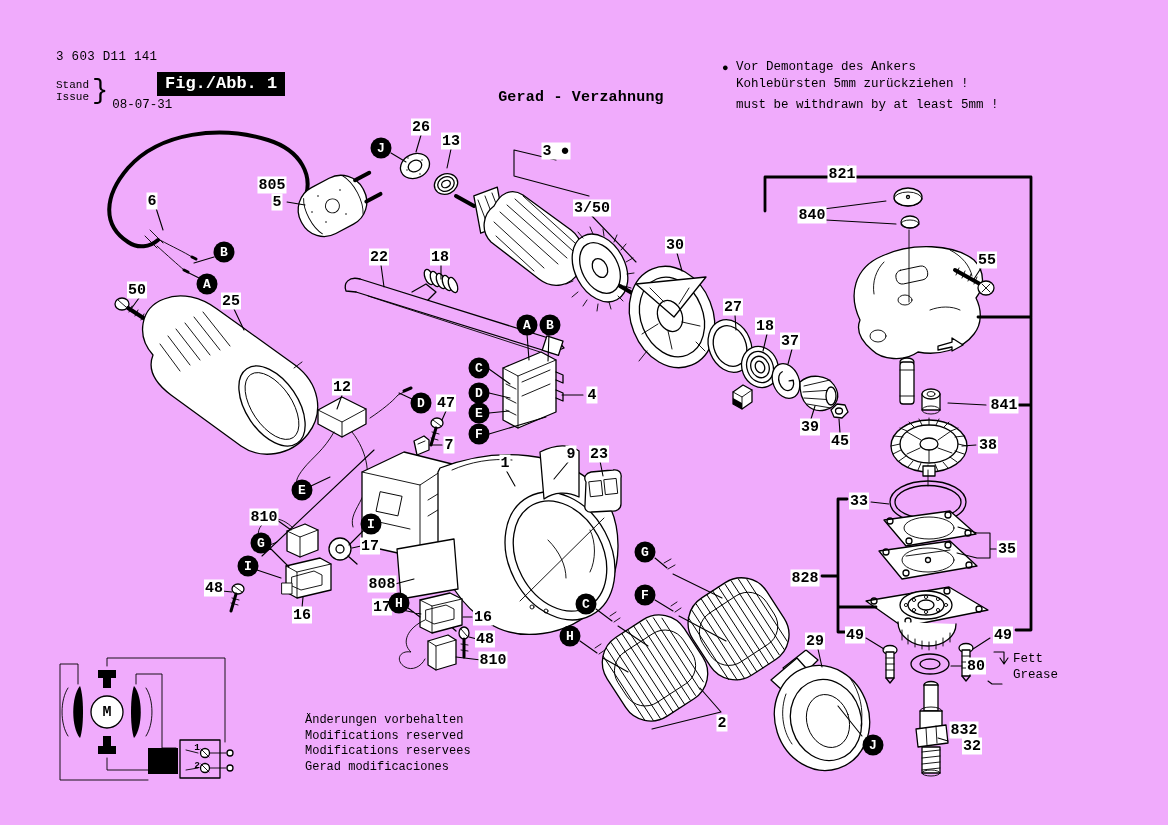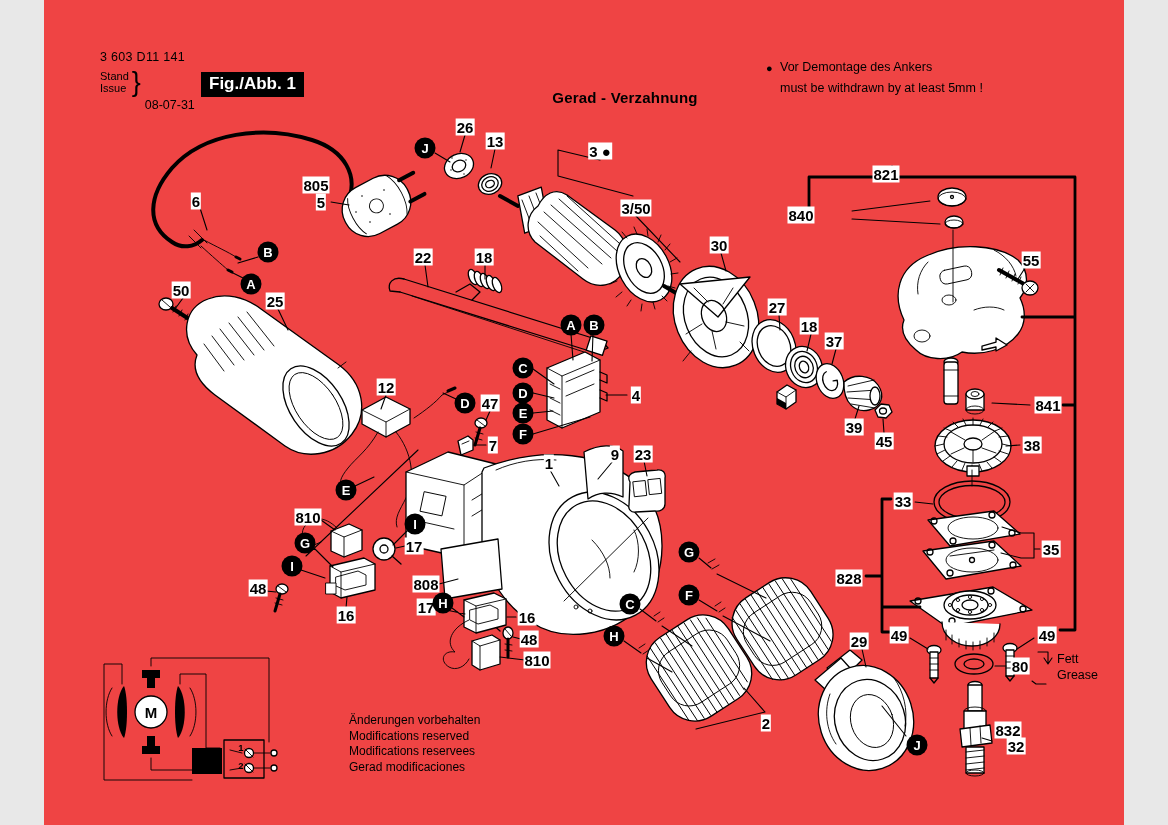--- a/index.html
+++ b/index.html
@@ -1,22 +1,22 @@
 <!DOCTYPE html>
 <html><head>
 <meta charset="utf-8">
 <style>
   html,body{margin:0;padding:0;background:#e8e8e8;}
-  .page{position:relative;width:1080px;height:825px;background:#ef4444;
-        font-family:Liberation Sans, sans-serif;color:#000;overflow:hidden;margin:0 auto;}
+  .page{position:relative;width:1168px;height:825px;background:#f0abfc;
+        font-family:Liberation Mono, monospace;color:#000;overflow:hidden;margin:0 auto;}
   .layer{position:absolute;inset:0;}
   svg{position:absolute;left:0;top:0;}
 
   .hdr-part{position:absolute;left:56px;top:50px;font-size:12.5px;letter-spacing:.3px;}
-  .stand-wrap{position:absolute;left:56px;top:70px;display:flex;gap:2px;}
+  .stand-wrap{position:absolute;left:56px;top:70px;display:flex;align-items:center;gap:2px;}
   .stand-col{display:flex;flex-direction:column;font-size:11px;line-height:12px;}
   .brace{font-size:27px;font-weight:400;line-height:24px;margin:0 2px 0 1px;}
   .hdr-date{font-size:12.5px;margin-top:28px;}
   .fig-box{position:absolute;left:157px;top:72px;background:#000;color:#fff;
            font-weight:bold;font-size:17px;padding:2px 8px 3px 8px;}
   .title{position:absolute;left:451px;top:50px;width:260px;text-align:center;
          font-size:15px;font-weight:bold;letter-spacing:.2px;margin-top:39px;}
   .notice{position:absolute;left:722px;top:59px;font-size:12.5px;line-height:17px;width:340px;}
   .notice .b{position:absolute;left:0;top:1px;font-size:11px;}
   .notice .txt{padding-left:14px;}
@@ -477,20 +477,21 @@
       </div>
       <span class="brace">}</span>
       <span class="hdr-date">08-07-31</span>
     </div>
     <div class="fig-box">Fig./Abb. 1</div>
     <div class="title">Gerad - Verzahnung</div>
 
     <div class="notice">
       <span class="b">●</span>
       <div class="txt">Vor Demontage des Ankers</div>
+      <div class="txt">Kohlebürsten 5mm zurückziehen !</div>
       <div class="gap"></div>
       <div class="txt">must be withdrawn by at least 5mm !</div>
     </div>
 
     <div class="grease">
       <div>Fett</div>
       <div>Grease</div>
     </div>
 
     <div class="footer-note">
@@ -531,21 +532,21 @@
       <div class="part-label" style="left: 485px; top: 639px;">48</div>
       <div class="part-label" style="left: 493px; top: 660px;">810</div>
       <div class="part-label" style="left: 722px; top: 723px;">2</div>
       <div class="part-label" style="left: 675px; top: 245px;">30</div>
       <div class="part-label" style="left: 733px; top: 307px;">27</div>
       <div class="part-label" style="left: 765px; top: 326px;">18</div>
       <div class="part-label" style="left: 790px; top: 341px;">37</div>
       <div class="part-label" style="left: 810px; top: 427px;">39</div>
       <div class="part-label" style="left: 840px; top: 441px;">45</div>
       <div class="part-label" style="left: 842px; top: 174px;">821</div>
-      <div class="part-label" style="left: 757px; top: 215px;">840</div>
+      <div class="part-label" style="left: 812px; top: 215px;">840</div>
       <div class="part-label" style="left: 987px; top: 260px;">55</div>
       <div class="part-label" style="left: 1004px; top: 405px;">841</div>
       <div class="part-label" style="left: 988px; top: 445px;">38</div>
       <div class="part-label" style="left: 859px; top: 501px;">33</div>
       <div class="part-label" style="left: 1007px; top: 549px;">35</div>
       <div class="part-label" style="left: 805px; top: 578px;">828</div>
       <div class="part-label" style="left: 855px; top: 635px;">49</div>
       <div class="part-label" style="left: 1003px; top: 635px;">49</div>
       <div class="part-label" style="left: 815px; top: 641px;">29</div>
       <div class="part-label" style="left: 976px; top: 666px;">80</div>

